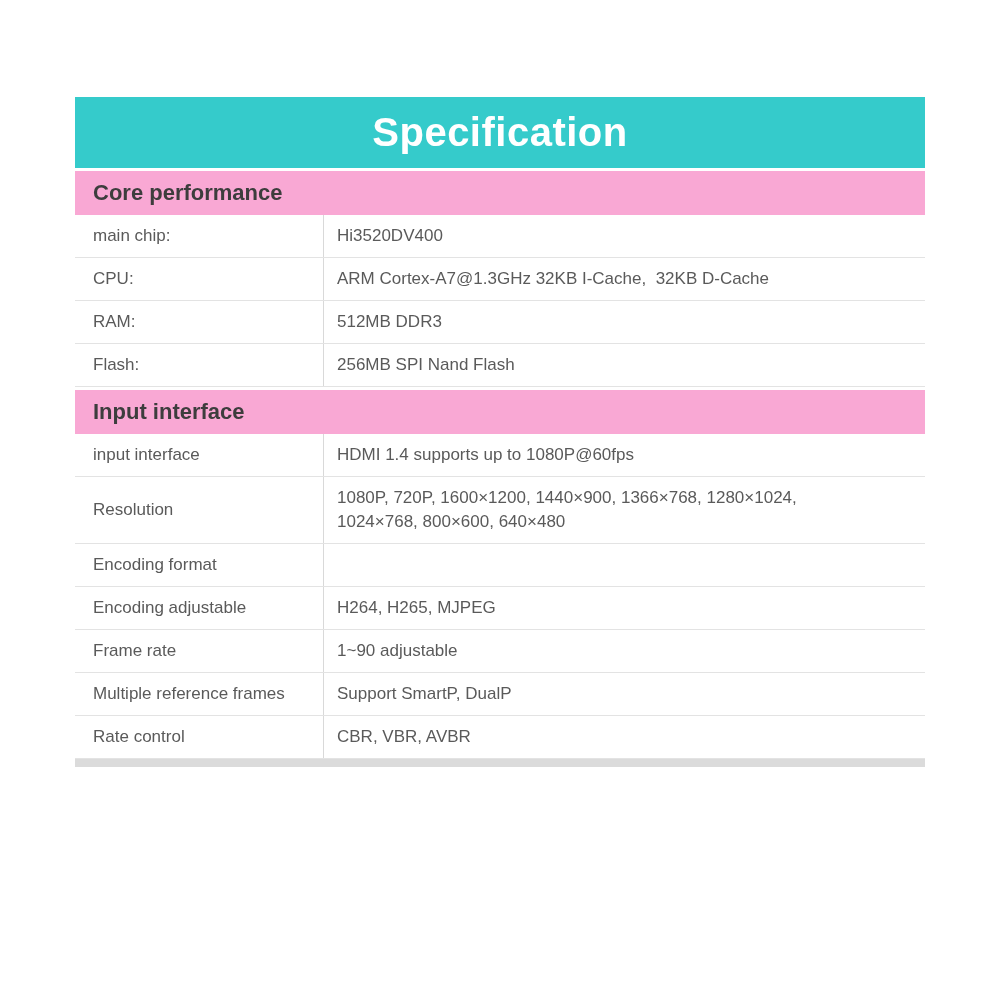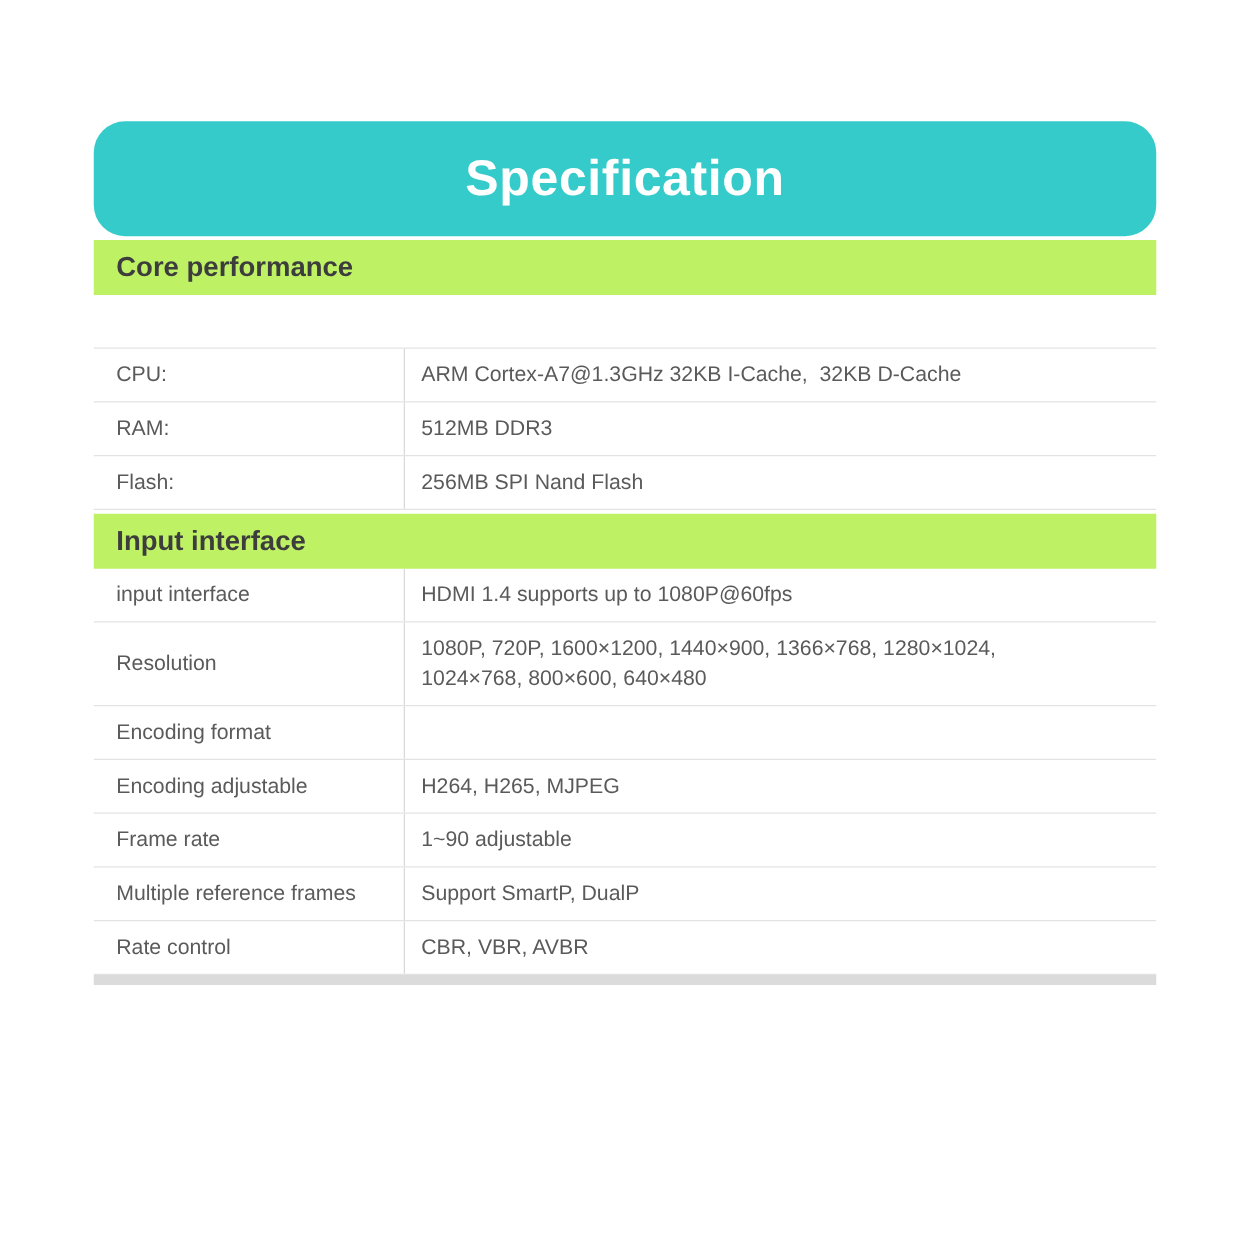--- a/index.html
+++ b/index.html
@@ -1,21 +1,21 @@
 <!DOCTYPE html>
 <html><head>
 <meta charset="utf-8">
 <style>
   html,body{margin:0;padding:0;background:#ffffff;}
   body{width:1000px;height:1000px;position:relative;font-family:"Liberation Sans","DejaVu Sans",sans-serif;}
   .sheet{position:absolute;left:75px;top:97px;width:850px;}
-  .title-bar{background:#35cbcb;height:92px;display:flex;align-items:center;justify-content:center;border-radius:25px;}
+  .title-bar{background:#35cbcb;height:71px;display:flex;align-items:center;justify-content:center;}
   .title-bar h1{margin:0;color:#ffffff;font-size:40px;font-weight:bold;letter-spacing:0.5px;}
   .section{margin-top:3px;}
-  .section-header{background:#bef264;height:44px;display:flex;align-items:center;padding-left:18px;box-sizing:border-box;}
+  .section-header{background:#f9a8d4;height:44px;display:flex;align-items:center;padding-left:18px;box-sizing:border-box;}
   .section-header span{font-size:22px;font-weight:bold;color:#3d3d3d;}
   .spec-row{display:flex;border-bottom:1px solid #e3e3e3;min-height:42px;align-items:stretch;}
   .row-label{width:249px;flex:0 0 249px;box-sizing:border-box;padding-left:18px;border-right:1px solid #d9d9d9;
     display:flex;align-items:center;font-size:17px;color:#5a5a5a;}
   .row-value{flex:1;box-sizing:border-box;padding:9px 10px 9px 13px;display:flex;align-items:center;
     font-size:17px;color:#5a5a5a;line-height:24px;white-space:pre-wrap;}
   .bottom-strip{background:#dbdbdb;height:8px;width:100%;}
 </style>
 </head>
 <body>
@@ -25,20 +25,22 @@
   <div class="title-bar">
     <h1>Specification</h1>
   </div>
 
   <div class="section">
     <div class="section-header">
       <span>Core performance</span>
     </div>
 
     <div class="spec-row">
+      <div class="row-label">main chip:</div>
+      <div class="row-value">Hi3520DV400</div>
     </div>
     <div class="spec-row">
       <div class="row-label">CPU:</div>
       <div class="row-value">ARM Cortex-A7@1.3GHz 32KB I-Cache,  32KB D-Cache</div>
     </div>
     <div class="spec-row">
       <div class="row-label">RAM:</div>
       <div class="row-value">512MB DDR3</div>
     </div>
     <div class="spec-row">

